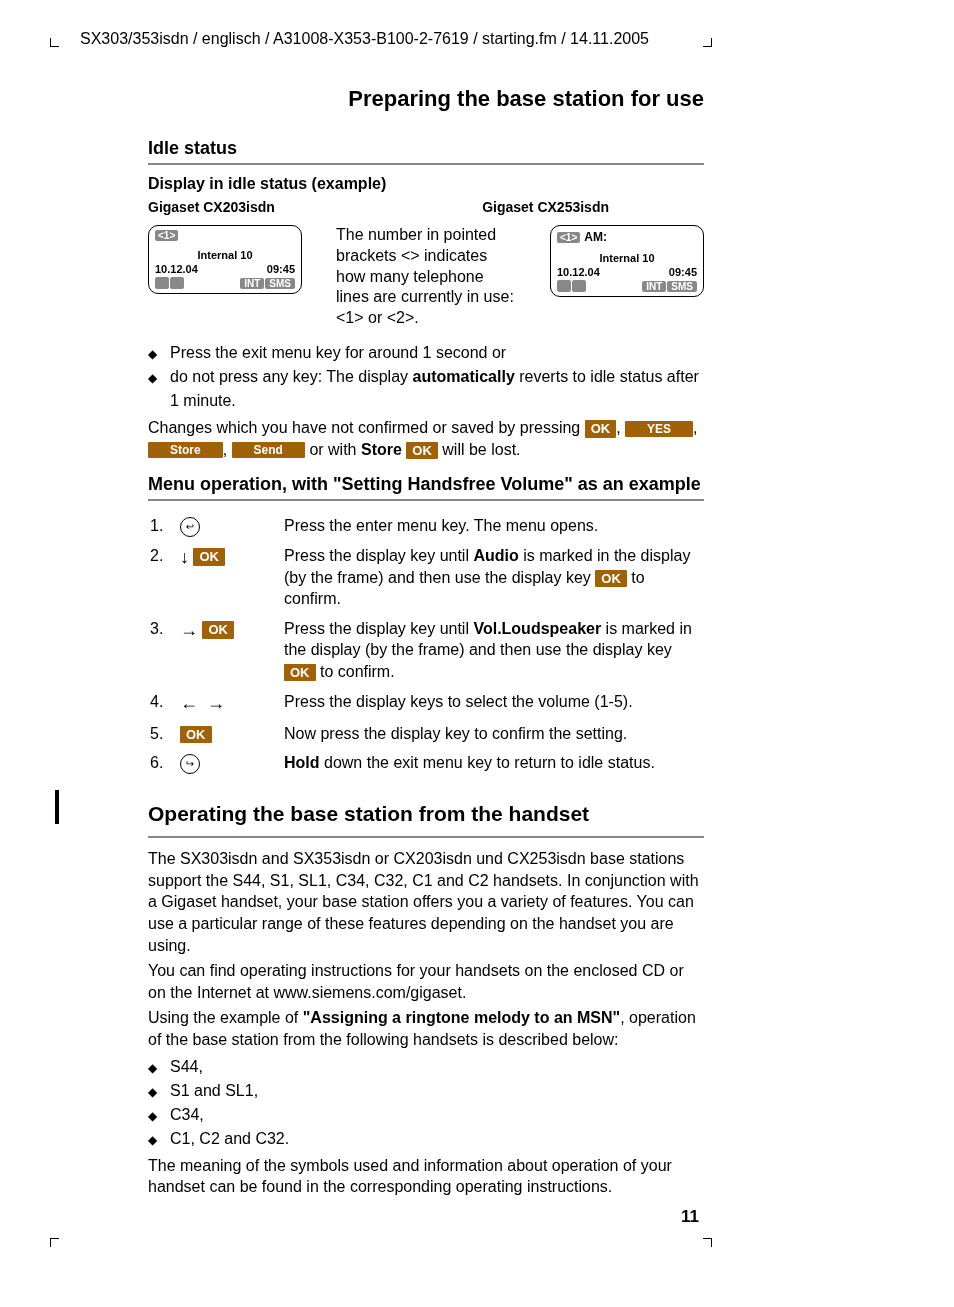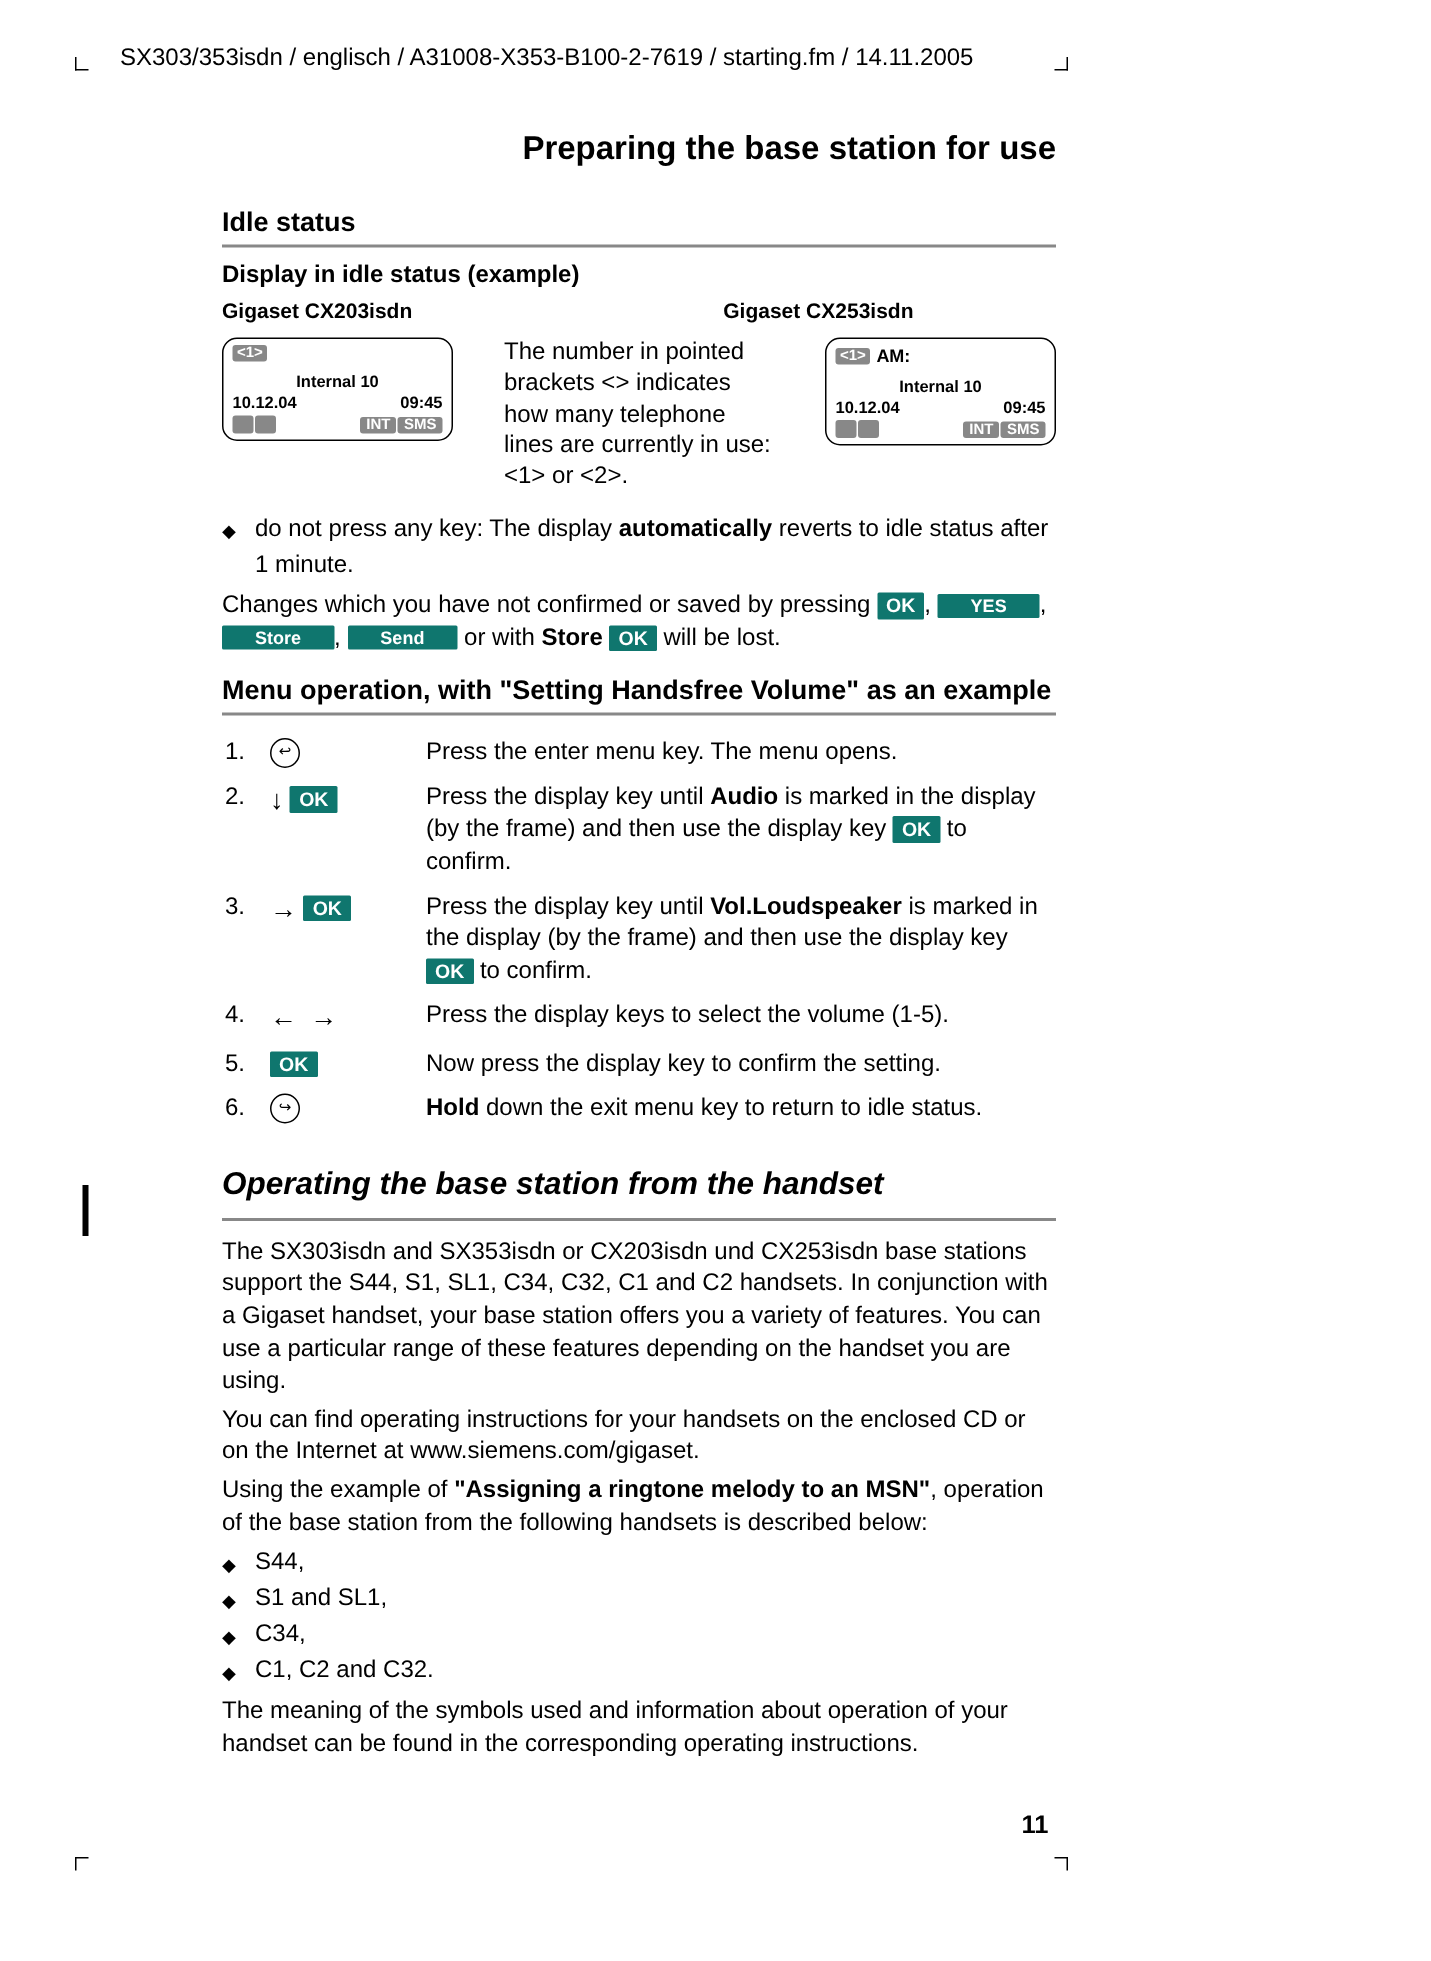--- a/index.html
+++ b/index.html
@@ -89,38 +89,37 @@
   .middle-explain {
     flex: 1;
     font-size: 16px;
     line-height: 1.3;
   }
   .body-text { font-size:16px; line-height:1.35; margin: 4px 0; }
   .bullet-list { list-style:none; padding:0; margin:4px 0; }
   .bullet-list li { padding-left: 22px; position:relative; font-size:16px; line-height:1.5; }
   .bullet-list li::before { content:"◆"; position:absolute; left:0; font-size:12px; top:4px; }
   .inline-btn {
-    display:inline-block; background:#0f766e; color:#fff; font-weight:bold;
+    display:inline-block; background:#a16207; color:#fff; font-weight:bold;
     font-size:13px; padding:0 6px; border-radius:1px; vertical-align:middle;
   }
   .inline-btn.sm { font-size:12px; padding:0 22px; }
   .steps-table { width:100%; border-collapse:collapse; margin: 8px 0 24px; }
   .steps-table td { vertical-align:top; padding: 4px 2px; font-size:16px; line-height:1.35; }
   .steps-table td.num { width:26px; }
   .steps-table td.icons { width:100px; }
   .icon-circle {
     display:inline-block; width:18px; height:18px; border:1.5px solid #000;
     border-radius:50%; text-align:center; font-size:10px; line-height:18px;
     vertical-align:middle;
   }
   .arrow { font-size:18px; font-weight:bold; vertical-align:middle;}
   h2.section {
     font-size: 21px;
     margin: 12px 0 10px 0;
-    font-style: italic;
   }
   .side-bar {
     position:absolute; left:55px; top:790px; width:4px; height:34px; background:#000;
   }
   .page-num {
     position:absolute; bottom:80px; right:75px; font-weight:bold; font-size:17px;
   }
 </style>
 </head>
 <body>
@@ -192,20 +191,21 @@
             <div class="pd-icons">
               <span class="btn-inv">INT</span>
               <span class="btn-inv">SMS</span>
             </div>
           </div>
         </div>
       </div>
     </div>
 
     <ul class="bullet-list">
+      <li>Press the exit menu key for around 1 second or</li>
       <li>
         <span>do not press any key: The display </span><b>automatically</b><span> reverts to idle status after 1 minute.</span>
       </li>
     </ul>
     <p class="body-text">
       <span>Changes which you have not confirmed or saved by pressing </span>
       <span class="inline-btn">OK</span>,
       <span class="inline-btn sm">YES</span>,
       <span class="inline-btn sm">Store</span>,
       <span class="inline-btn sm">Send</span>

